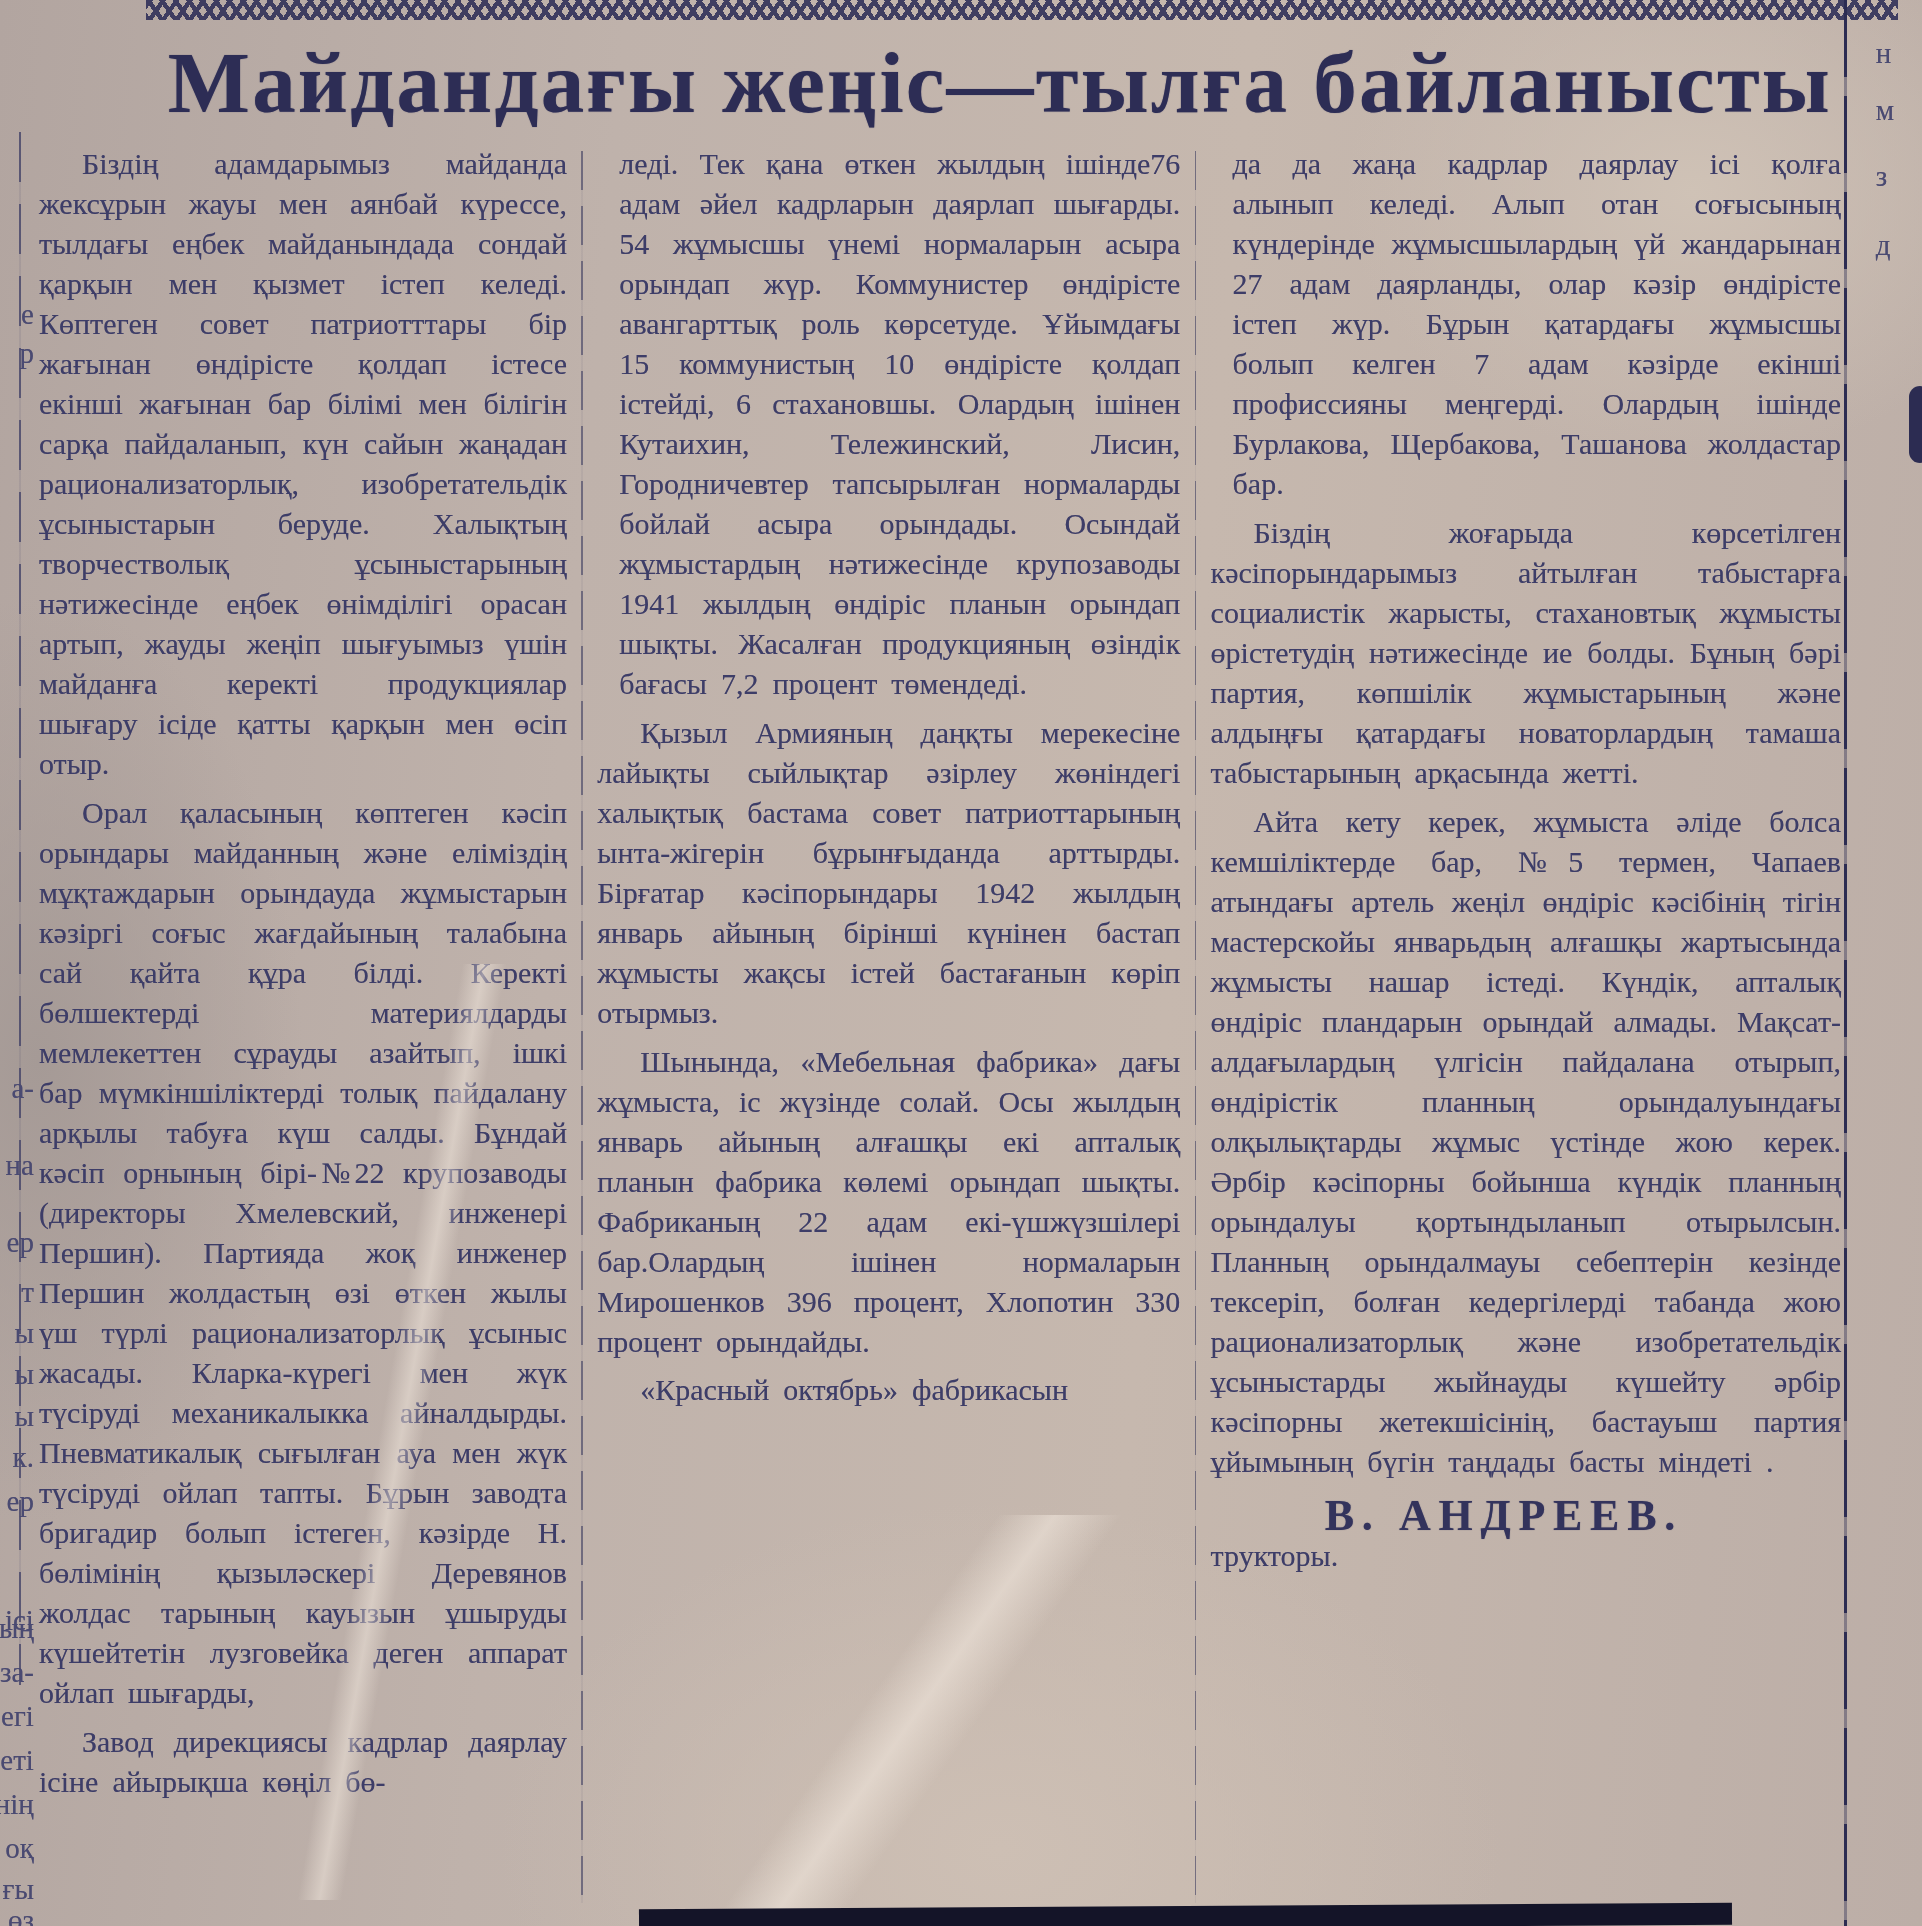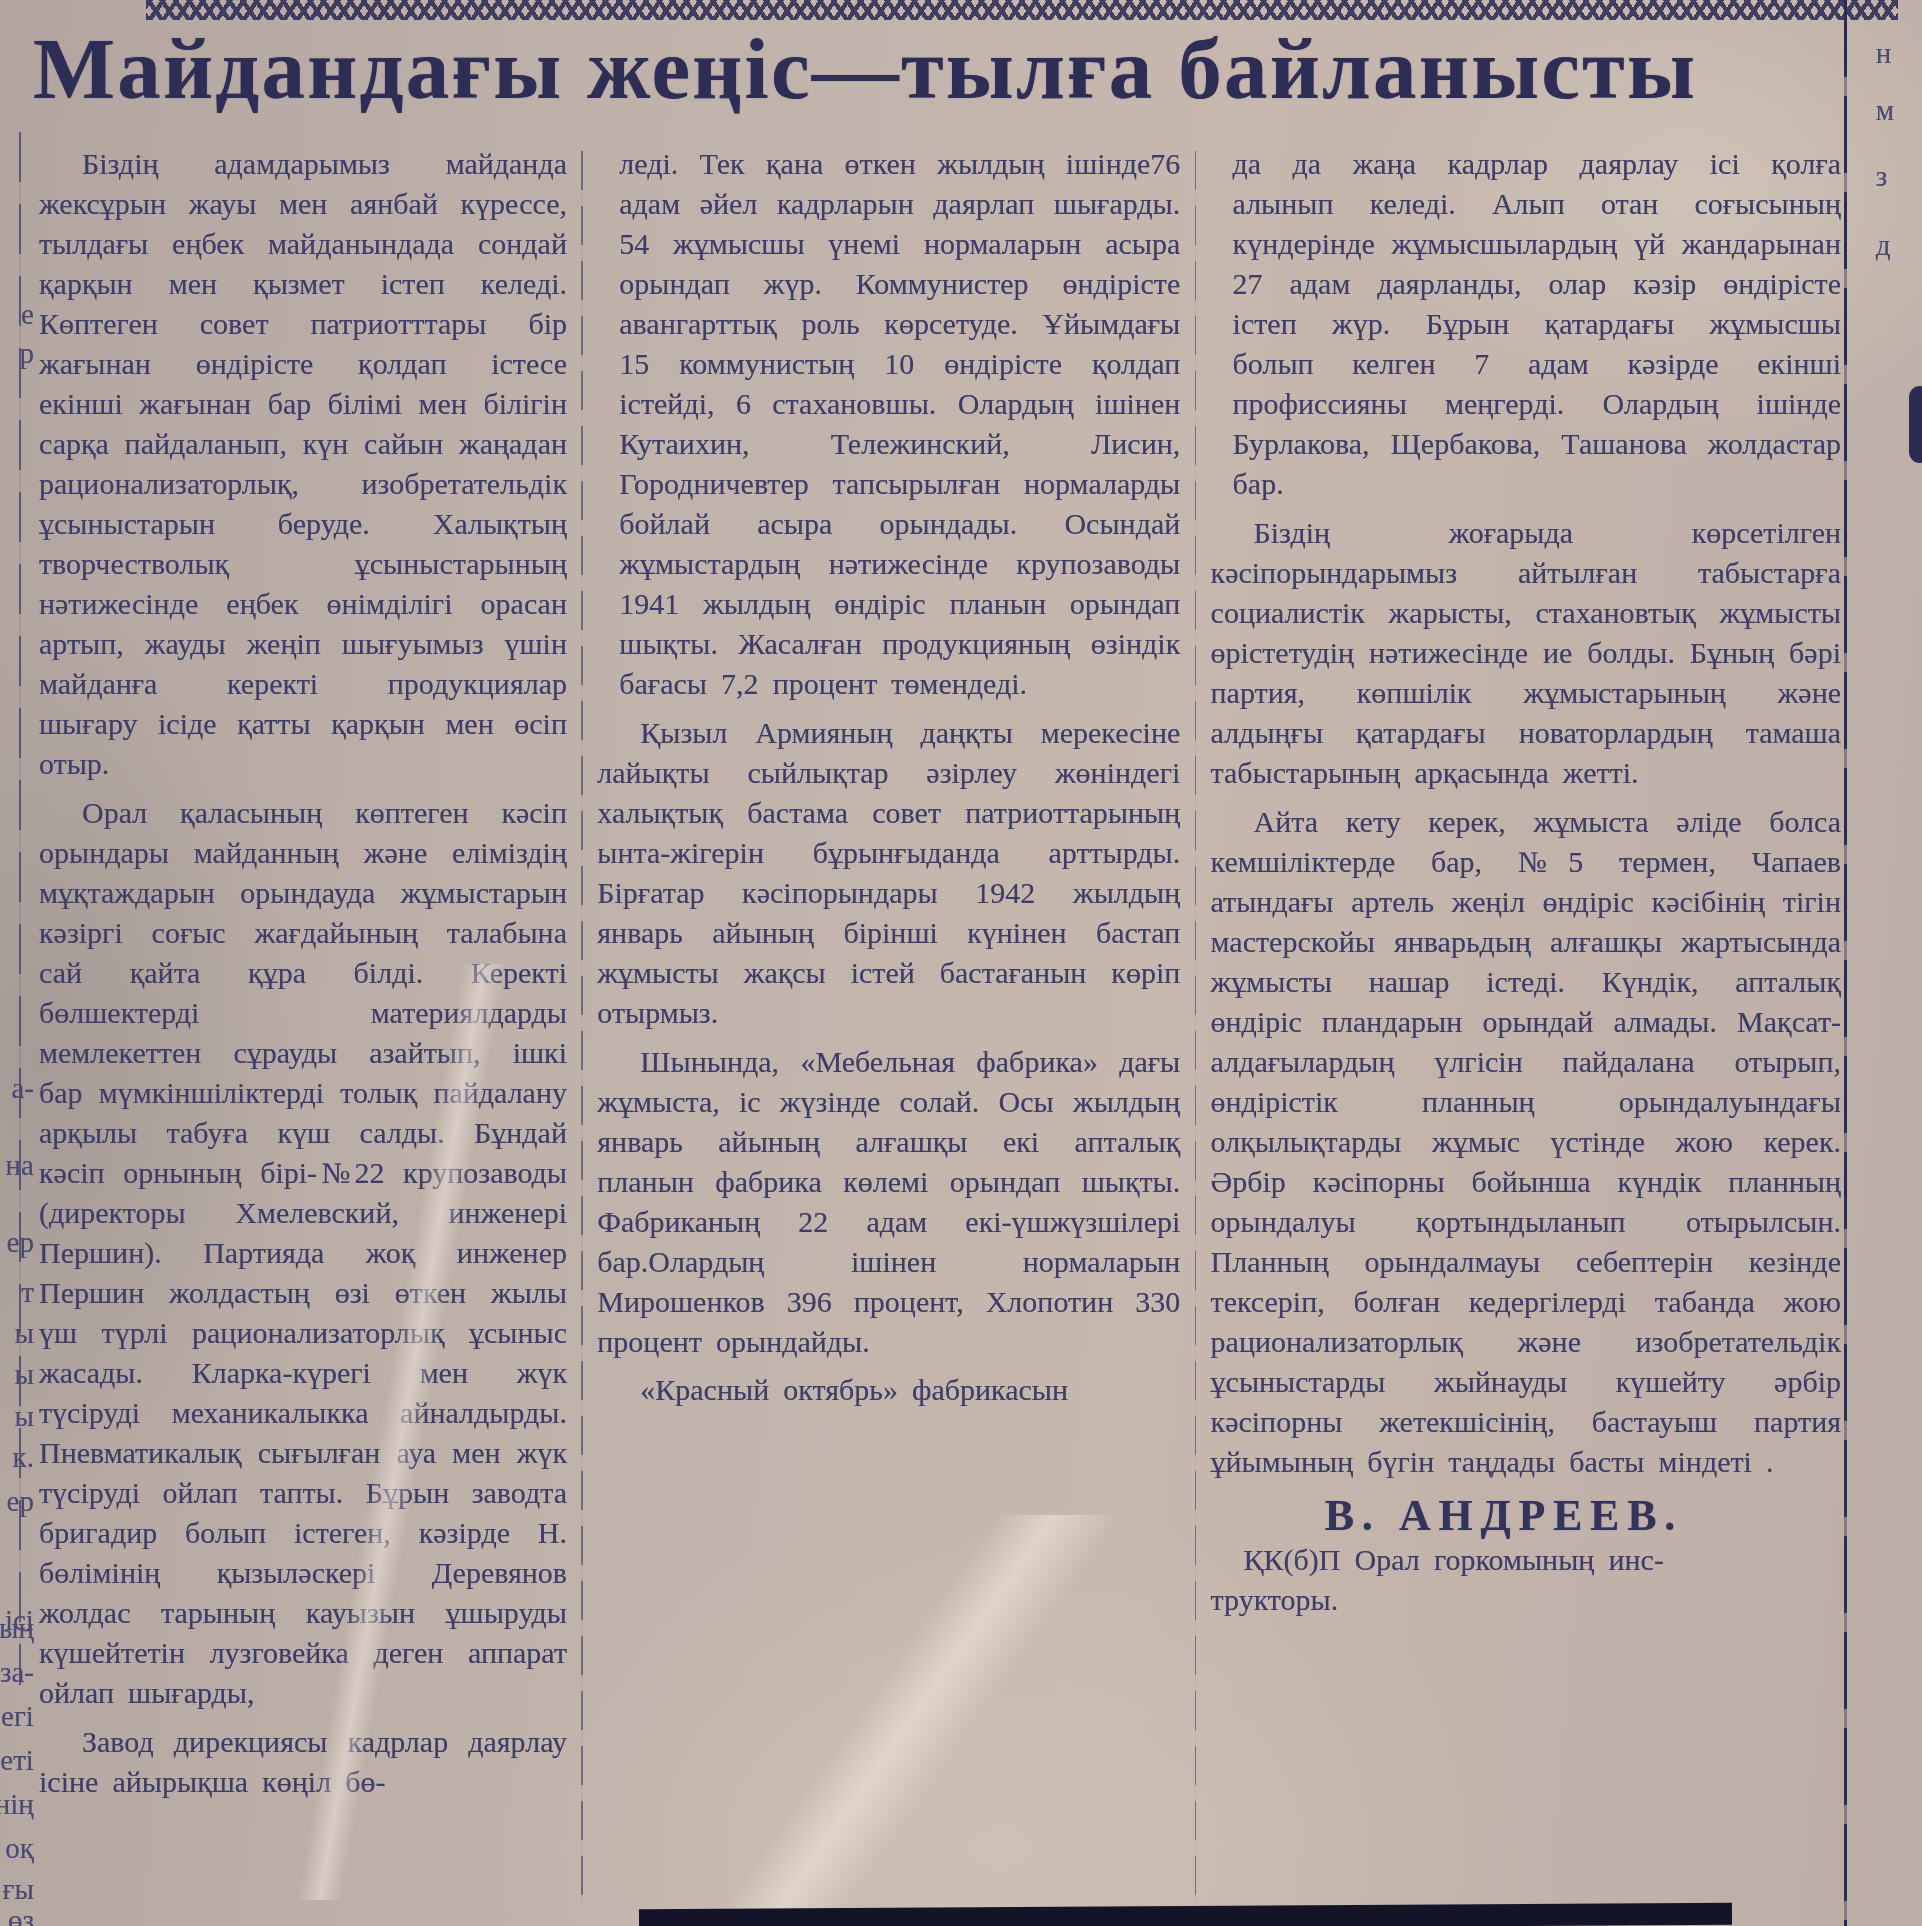--- a/index.html
+++ b/index.html
@@ -14,22 +14,22 @@
   }
   .crease{position:absolute;pointer-events:none;}
   .crease.c-a{left:209px;top:964px;width:386px;height:936px;
     background:linear-gradient(100deg, rgba(0,0,0,0) 46%, rgba(238,228,218,.55) 50%, rgba(0,0,0,0) 54%);}
   .crease.c-b{left:578px;top:1515px;width:661px;height:419px;
     background:linear-gradient(125deg, rgba(0,0,0,0) 44%, rgba(240,230,220,.6) 50%, rgba(0,0,0,0) 57%);}
   .ornament{position:absolute;left:146px;top:0;width:1752px;height:20px;opacity:.88;
     background-image:
       repeating-linear-gradient(55deg,#2e2e57 0 4.4px, rgba(0,0,0,0) 4.4px 11px),
       repeating-linear-gradient(-55deg,#2e2e57 0 4.4px, rgba(0,0,0,0) 4.4px 11px);}
-  .headline{position:absolute;left:33px;top:23px;width:1785px;margin:0;
-    font-size:87px;font-weight:bold;line-height:1.05;text-align:left;
+  .headline{position:absolute;left:33px;top:23px;width:1785px;margin:14px;
+    font-size:87px;font-weight:bold;line-height:1.05;text-align:right;
     color:#2d2d55;letter-spacing:2.2px;
     text-shadow:0 0 1.1px rgba(45,45,85,.55);}
   .left-rule{position:absolute;left:19px;top:132px;width:1.7px;height:1553px;opacity:.75;
     background:repeating-linear-gradient(180deg,#3c3c64 0 50px, rgba(60,60,100,.15) 50px 72px);}
   .right-rule{position:absolute;left:1844px;top:0;width:3.3px;height:1926px;
     background:repeating-linear-gradient(180deg,#2c2c52 0 77px, rgba(44,44,82,.4) 77px 96px);}
   .right-blob{position:absolute;left:1909px;top:386px;width:22px;height:77px;
     background:#2c2c52;border-radius:12px;}
   .margin-frags{position:absolute;top:0;height:100%;pointer-events:none;color:#4a4a72;}
   .margin-frags span{position:absolute;font-size:29px;line-height:1;white-space:nowrap;
@@ -110,21 +110,20 @@
     </section>
 
     <div class="rule"></div>
 
     <section class="col c3">
       <p class="cont">да да жаңа кадрлар даярлау ісі қолға алынып келеді. Алып отан соғысының күндерінде жұмысшылардың үй жандарынан 27 адам даярланды, олар кәзір өндірісте істеп жүр. Бұрын қатардағы жұмысшы болып келген 7 адам кәзірде екінші профиссияны меңгерді. Олардың ішінде Бурлакова, Щербакова, Ташанова жолдастар бар.</p>
       <p class="ind">Біздің жоғарыда көрсетілген кәсіпорындарымыз айтылған табыстарға социалистік жарысты, стахановтық жұмысты өрістетудің нәтижесінде ие болды. Бұның бәрі партия, көпшілік жұмыстарының және алдыңғы қатардағы новаторлардың тамаша табыстарының арқасында жетті.</p>
       <p class="ind">Айта кету керек, жұмыста әліде болса кемшіліктерде бар, №5 термен, Чапаев атындағы артель жеңіл өндіріс кәсібінің тігін мастерскойы январьдың алғашқы жартысында жұмысты нашар істеді. Күндік, апталық өндіріс пландарын орындай алмады. Мақсат-алдағылардың үлгісін пайдалана отырып, өндірістік планның орындалуындағы олқылықтарды жұмыс үстінде жою керек. Әрбір кәсіпорны бойынша күндік планның орындалуы қортындыланып отырылсын. Планның орындалмауы себептерін кезінде тексеріп, болған кедергілерді табанда жою рационализаторлық және изобретательдік ұсыныстарды жыйнауды күшейту әрбір кәсіпорны жетекшісінің, бастауыш партия ұйымының бүгін таңдады басты міндеті .</p>
       <div class="sig">
         <div class="sig-name">В. АНДРЕЕВ.</div>
-        <p class="sig-role r1">ҚК(б)П Орал горкомының инс-</p>
         <p class="sig-role r2">трукторы.</p>
       </div>
     </section>
 
   </div>
 
   <div class="right-rule"></div>
 
   <div class="margin-frags frags-right">
     <span style="top:39px">н</span>

